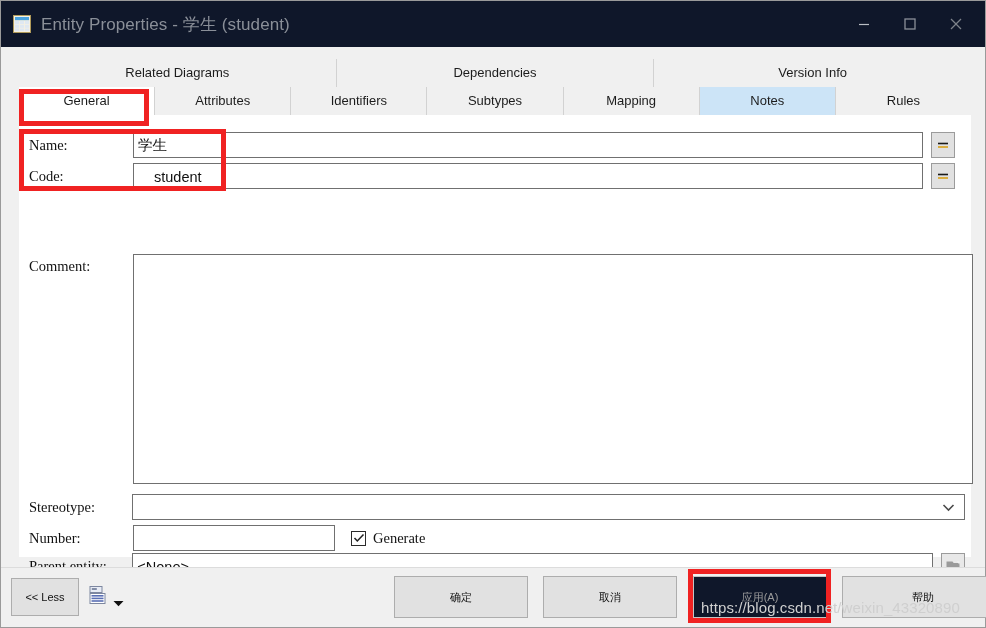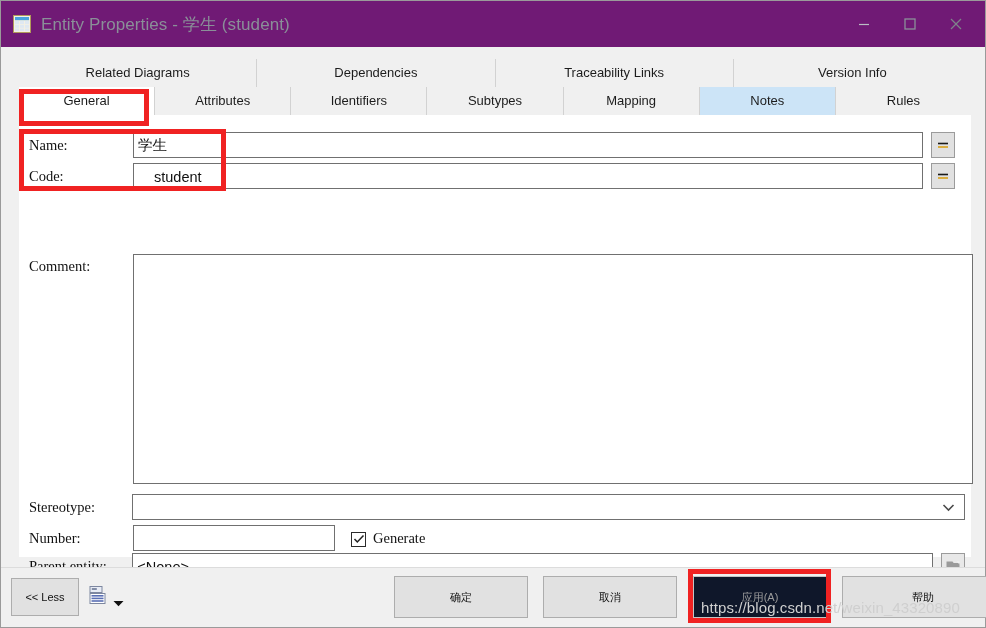--- a/index.html
+++ b/index.html
@@ -13,21 +13,21 @@
   #window {
     position: relative;
     width: 986px; height: 628px;
     background: #f0f0f0;
     border: 1px solid #9a9a9a;
   }
 
   
   #titlebar {
     position: absolute; left: 0; top: 0; width: 984px; height: 46px;
-    background: #701a75;
+    background: #0f172a;
     display: flex; align-items: center;
   }
   #title-icon {
     width: 18px; height: 18px; margin-left: 12px; margin-right: 10px;
     position: relative; flex: 0 0 auto;
   }
   #title-text {
     font-size: 17px; color: #8a8f98; letter-spacing: .1px;
     white-space: nowrap;
   }
@@ -179,21 +179,20 @@
           </svg>
       </div>
     </div>
   </div>
 
   <div id="dialog">
 
     <div id="tabrow1">
       <div class="tab">Related Diagrams</div>
       <div class="tab">Dependencies</div>
-      <div class="tab">Traceability Links</div>
       <div class="tab">Version Info</div>
     </div>
 
     <div id="tabrow2">
       <div class="tab selected">General</div>
       <div class="tab">Attributes</div>
       <div class="tab">Identifiers</div>
       <div class="tab">Subtypes</div>
       <div class="tab">Mapping</div>
       <div class="tab hover">Notes</div>
@@ -235,21 +234,21 @@
             <svg width="13" height="9" viewBox="0 0 13 9">
                 <path d="M1.5 2 L6.5 7 L11.5 2" fill="none" stroke="#4a4a4a" stroke-width="1.6"></path>
               </svg>
           </span>
         </div>
       </div>
 
       <div class="row" style="left:10px; top:409px; width:936px;">
         <div class="lbl" style="width:104px;">Number:</div>
         <div class="tbox" style="width:202px; height:26px;"></div>
-        <div style="display:flex; align-items:flex-end; margin-left:16px; width:88px; overflow:hidden;">
+        <div style="display:flex; align-items:center; margin-left:16px; width:88px; overflow:hidden;">
           <div class="chk">
             <svg width="12" height="10" viewBox="0 0 12 10">
                 <path d="M1.5 5 L4.3 8 L10.5 1.4" fill="none" stroke="#1f1f1f" stroke-width="1.5"></path>
               </svg>
           </div>
           <span class="lbl" style="margin-left:7px; white-space:nowrap;">Generate</span>
         </div>
       </div>
 
       <div class="row" style="left:10px; top:437px; width:936px;">

